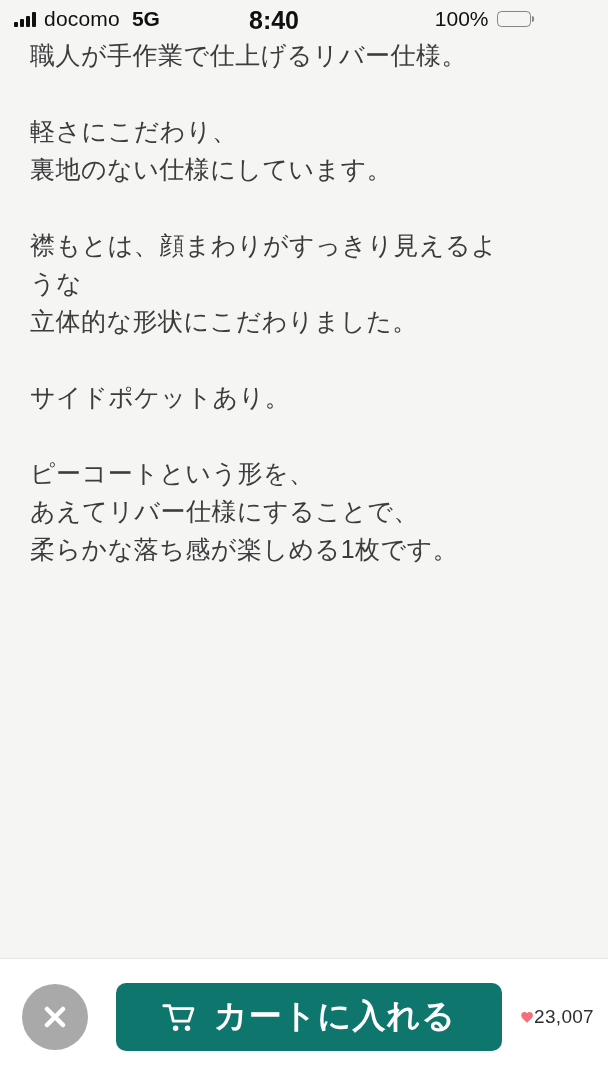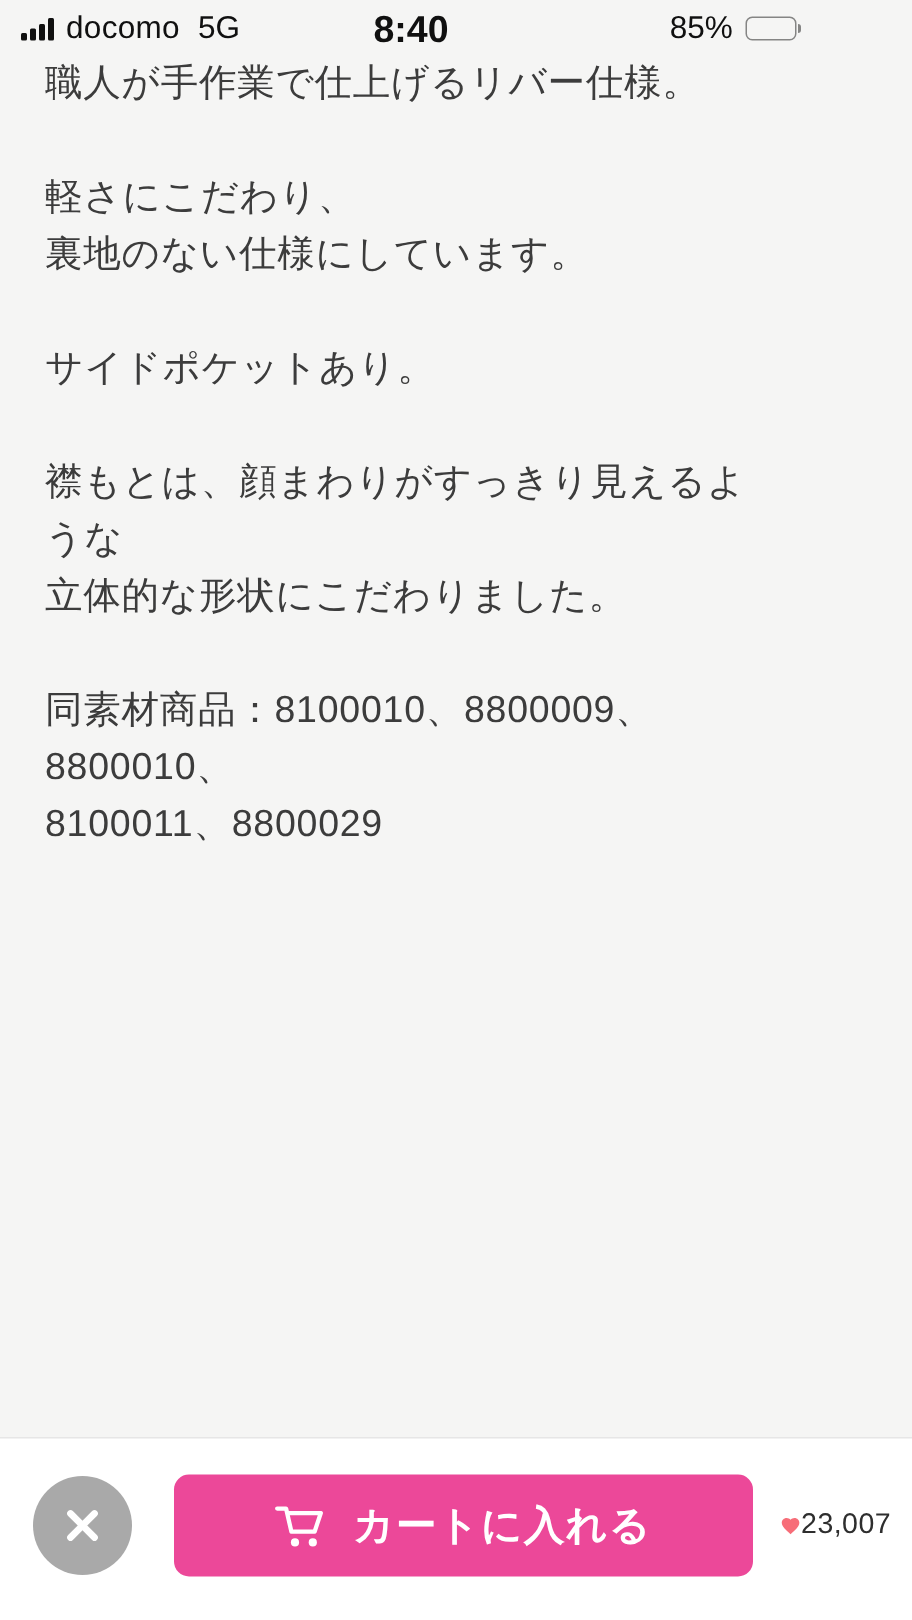--- a/index.html
+++ b/index.html
@@ -21,21 +21,21 @@
     height: 34px;
     display: flex;
     align-items: center;
     justify-content: space-between;
     padding: 4px 14px 0 14px;
     color: #101010;
     font-size: 21px;
   }
   .sb-left, .sb-right { display: flex; align-items: center; gap: 8px; }
   .sb-carrier { font-weight: 400; letter-spacing: 0.2px; }
-  .sb-network { font-weight: 400; margin-left: 4px; }
+  .sb-network { font-weight: 700; margin-left: 4px; }
   .sb-time {
     position: absolute;
     left: 50%;
     transform: translateX(-50%);
     top: 6px;
     font-weight: 700;
     font-size: 25px;
   }
   .signal-bars { display: flex; align-items: flex-end; gap: 2px; height: 15px; }
   .signal-bars span { display: block; width: 4px; background: #101010; border-radius: 1px; }
@@ -90,26 +90,26 @@
     display: flex;
     align-items: center;
     justify-content: center;
     flex: 0 0 auto;
     cursor: pointer;
   }
   .cart-btn {
     flex: 1 1 auto;
     height: 68px;
     margin: 0 18px 0 28px;
-    background: #ec4899;
+    background: #0f766e;
     border: none;
     border-radius: 10px;
     color: #ffffff;
     font-family: "Liberation Sans", "DejaVu Sans", sans-serif;
-    font-size: 27px;
+    font-size: 33px;
     font-weight: 700;
     letter-spacing: 1px;
     display: flex;
     align-items: center;
     justify-content: center;
     gap: 14px;
     cursor: pointer;
   }
   .fav {
     flex: 0 0 auto;
@@ -137,37 +137,38 @@
         <span></span>
           <span></span>
           <span></span>
           <span></span>
       </span>
       <span class="sb-carrier">docomo</span>
       <span class="sb-network">5G</span>
     </div>
     <div class="sb-time">8:40</div>
     <div class="sb-right">
-      <span>85%</span>
+      <span>100%</span>
       <span class="battery">
         <span class="battery-body"><span class="battery-fill"></span></span>
         <span class="battery-nub"></span>
       </span>
     </div>
   </div>
 
   <div class="content">
     <p>職人が手作業で仕上げるリバー仕様。</p>
     <p>軽さにこだわり、
 裏地のない仕様にしています。</p>
-    <p>サイドポケットあり。</p>
     <p>襟もとは、顔まわりがすっきり見えるような
 立体的な形状にこだわりました。</p>
-    <p>同素材商品：8100010、8800009、8800010、
-8100011、8800029</p>
+    <p>サイドポケットあり。</p>
+    <p>ピーコートという形を、
+あえてリバー仕様にすることで、
+柔らかな落ち感が楽しめる1枚です。</p>
   </div>
 
   <div class="bottom-bar">
 
     <button class="close-btn">
       <svg width="30" height="30" viewBox="0 0 30 30">
         <line x1="7" y1="7" x2="23" y2="23" stroke="#ffffff" stroke-width="4.5" stroke-linecap="round"></line>
         <line x1="23" y1="7" x2="7" y2="23" stroke="#ffffff" stroke-width="4.5" stroke-linecap="round"></line>
       </svg>
     </button>

